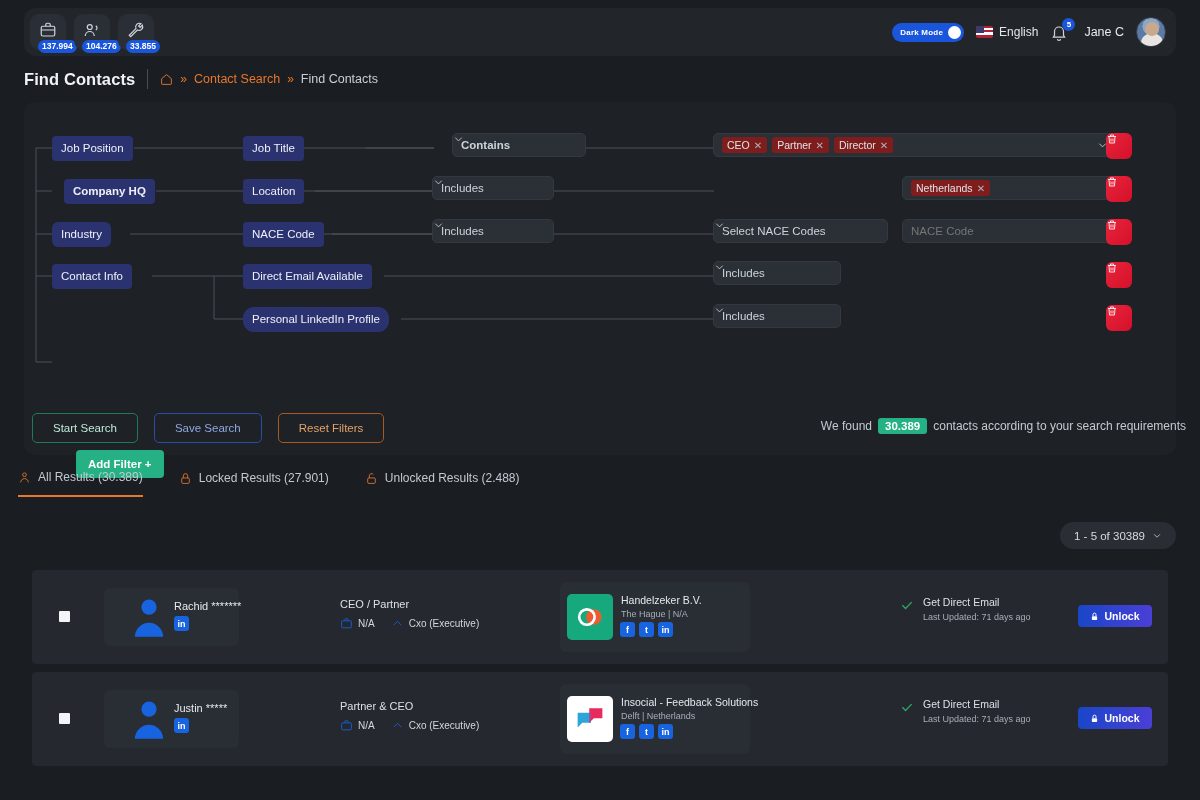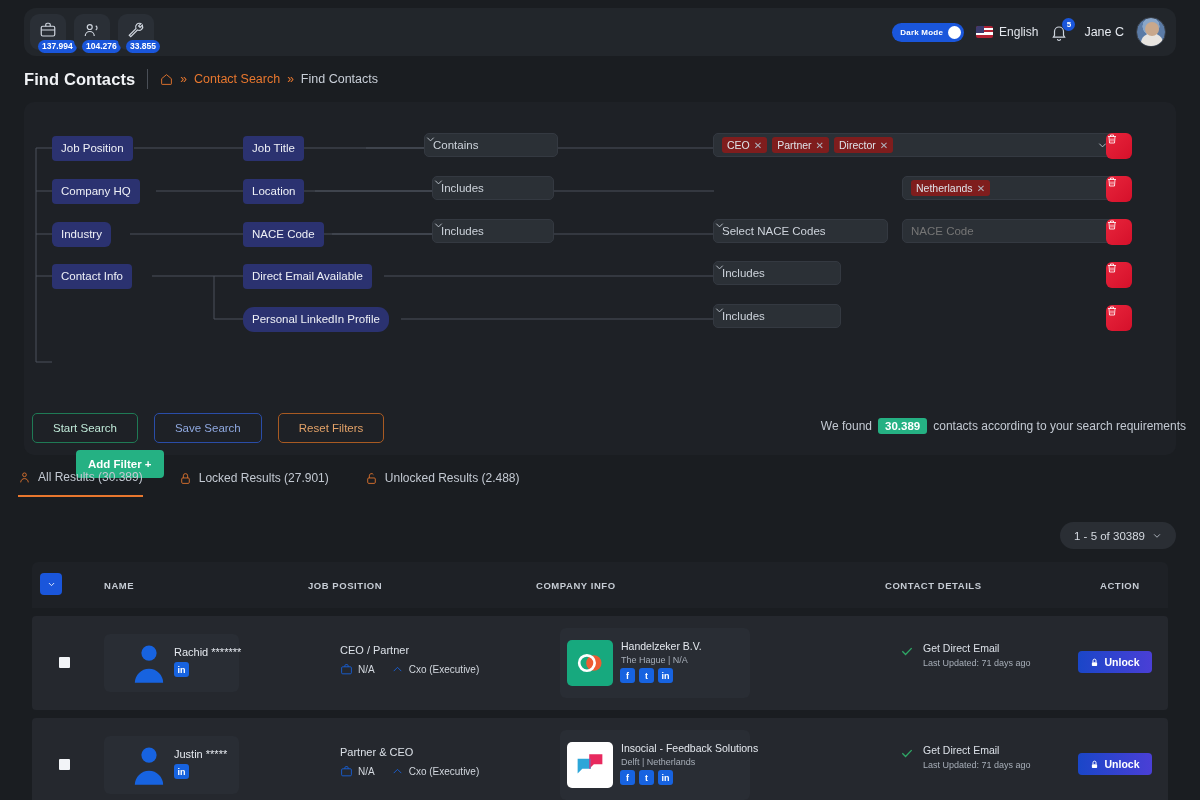--- a/index.html
+++ b/index.html
@@ -294,21 +294,21 @@
           <path d="M291 89 L410 89"></path>
           <path d="M308 132 L410 132"></path>
           <path d="M530 46 L690 46"></path>
           <path d="M530 89 L690 89"></path>
           <path d="M530 132 L690 132"></path>
         </g>
       </svg>
 
       <div class="chip" style="left:28px; top:34px;">Job Position</div>
       <div class="chip" style="left:219px; top:34px;">Job Title</div>
-      <div class="sel" style="left:400px; top:31px; width:134px;">
+      <div class="sel" style="left:428px; top:31px; width:134px;font-weight:bold;">
         <span>Contains</span>
         <span class="cv">
             <svg viewBox="0 0 24 24">
               <path d="M5 8l7 7 7-7"></path>
             </svg>
           </span>
       </div>
       <div class="tagbox" style="left:689px; top:31px; width:404px;">
         <span class="tag">
           <span>CEO</span>
@@ -329,21 +329,21 @@
           </span>
       </div>
       <button class="del-btn" style="left:1082px; top:31px;">
         <span>
             <svg viewBox="0 0 24 24">
               <path d="M4 7h16M9 7V4h6v3M6 7l1 13h10l1-13M10 11v6M14 11v6"></path>
             </svg>
           </span>
       </button>
 
-      <div class="chip" style="left:28px; top:77px;">Company HQ</div>
+      <div class="chip" style="left:40px; top:77px;font-weight:bold;">Company HQ</div>
       <div class="chip" style="left:219px; top:77px;">Location</div>
       <div class="sel" style="left:408px; top:74px; width:122px;">
         <span>Includes</span>
         <span class="cv">
             <svg viewBox="0 0 24 24">
               <path d="M5 8l7 7 7-7"></path>
             </svg>
           </span>
       </div>
       <div class="tagbox" style="left:878px; top:74px; width:215px;">
@@ -471,34 +471,20 @@
   <div class="pager">
     <span>1 - 5 of 30389</span>
     <span>
         <svg viewBox="0 0 24 24">
           <path d="M5 8l7 7 7-7"></path>
         </svg>
       </span>
   </div>
 
   <div class="table">
-    <div class="thead">
-      <div class="sel-all">
-        <span>
-            <svg viewBox="0 0 24 24">
-              <path d="M5 8l7 7 7-7"></path>
-            </svg>
-          </span>
-      </div>
-      <div class="th" style="left:72px;">NAME</div>
-      <div class="th" style="left:276px;">JOB POSITION</div>
-      <div class="th" style="left:504px;">COMPANY INFO</div>
-      <div class="th" style="left:853px;">CONTACT DETAILS</div>
-      <div class="th" style="left:1068px;">ACTION</div>
-    </div>
 
     <div class="trow">
       <div class="row-check"></div>
       <div class="person">
         <span class="p-avatar">
           <svg viewBox="0 0 24 28">
               <circle cx="12" cy="7" r="5.4"></circle>
               <path d="M2 28c0-5.5 4.5-10 10-10s10 4.5 10 10z"></path>
             </svg>
         </span>

